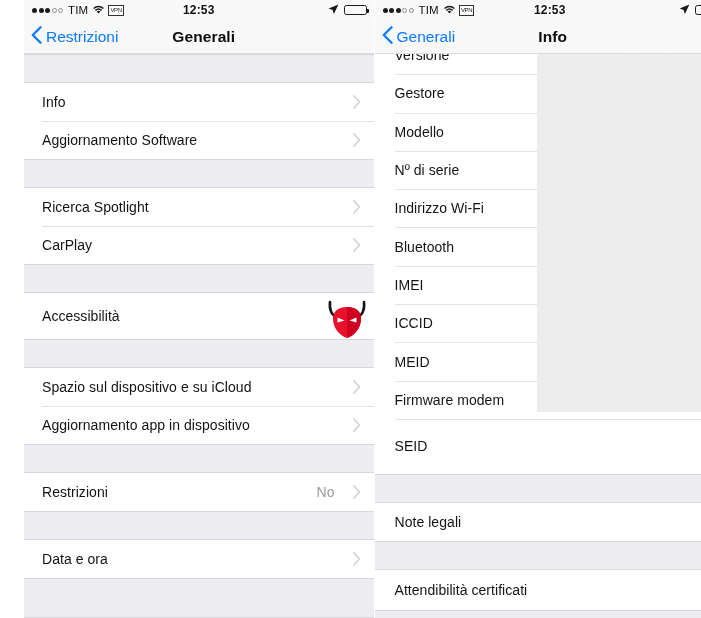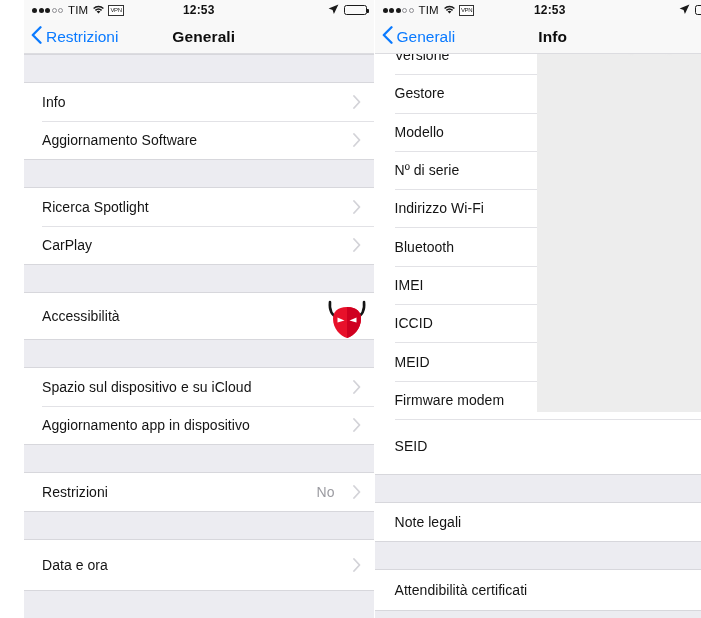--- a/index.html
+++ b/index.html
@@ -361,21 +361,21 @@
         <div class="row" style="height:38px">
           <span class="row-label">Restrizioni</span>
           <span class="row-value">No</span>
           <span class="chev">
             <svg width="8" height="14" viewBox="0 0 8 14">
               <path d="M1 1 L6.5 7 L1 13" fill="none" stroke="#d3d3d8" stroke-width="1.8" stroke-linecap="round" stroke-linejoin="round"></path>
             </svg>
           </span>
         </div>
         <div class="gap" style="height:29px"></div>
-        <div class="row" style="height:50px">
+        <div class="row" style="height:38px">
           <span class="row-label">Data e ora</span>
           <span class="chev">
             <svg width="8" height="14" viewBox="0 0 8 14">
               <path d="M1 1 L6.5 7 L1 13" fill="none" stroke="#d3d3d8" stroke-width="1.8" stroke-linecap="round" stroke-linejoin="round"></path>
             </svg>
           </span>
         </div>
         <div class="gap" style="height:40px"></div>
       </div>
   </div>

